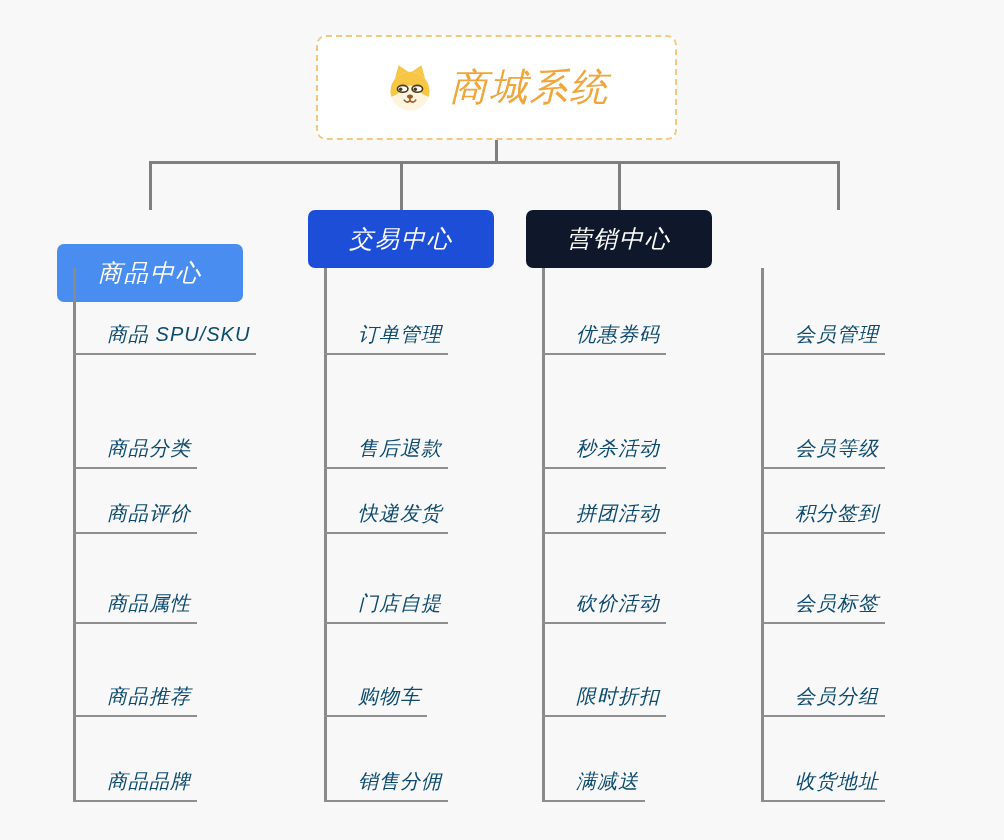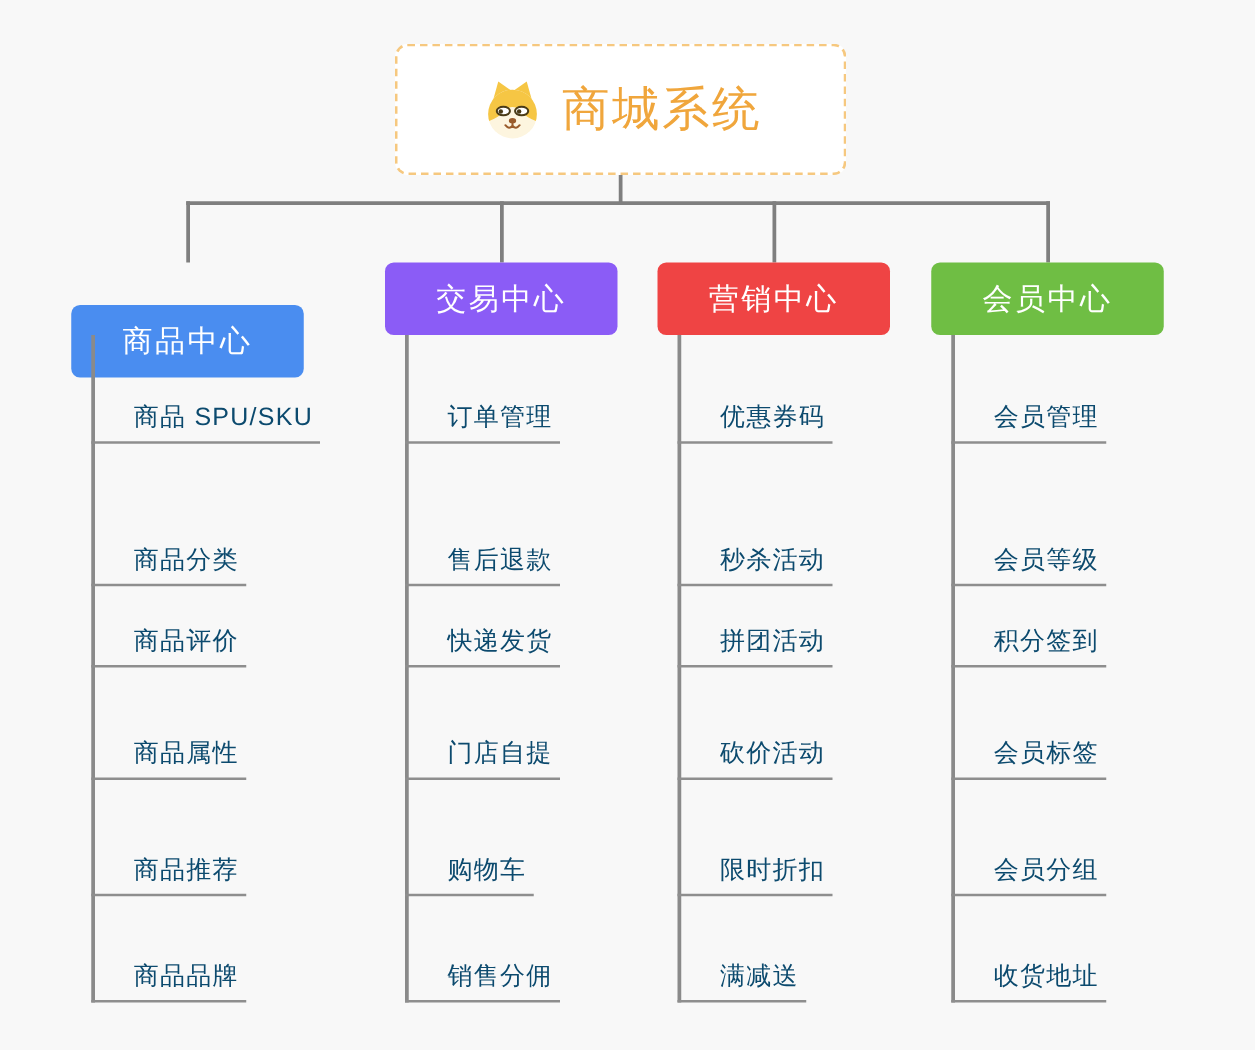--- a/index.html
+++ b/index.html
@@ -2,21 +2,21 @@
 <html><head>
 <meta charset="utf-8">
 <style>
   html,body{margin:0;padding:0;}
   body{
     width:1004px;height:840px;
     background:#f8f8f8;
     font-family:"Liberation Sans","DejaVu Sans",sans-serif;
     position:relative;overflow:hidden;
   }
-  .stage{position:absolute;inset:0;width:928px;height:840px;}
+  .stage{position:absolute;inset:0;width:928px;height:840px;font-style:italic;}
 
   
   .root-node{
     position:absolute;left:316px;top:35px;width:361px;height:105px;
     background:#ffffff;border:2px dashed #f6c87f;border-radius:10px;
     box-sizing:border-box;
     display:flex;align-items:center;justify-content:center;gap:14px;
   }
   .root-title{
     font-size:38px;color:#f0a63c;letter-spacing:2px;font-weight:400;
@@ -94,43 +94,42 @@
     <div class="spine"></div>
     <div class="leaf leaf-0">商品 SPU/SKU</div>
     <div class="leaf leaf-1">商品分类</div>
     <div class="leaf leaf-2">商品评价</div>
     <div class="leaf leaf-3">商品属性</div>
     <div class="leaf leaf-4">商品推荐</div>
     <div class="leaf leaf-5">商品品牌</div>
   </div>
 
   <div class="column col-1">
-    <div class="branch-header" style="background-color: #8b5cf6;">交易中心</div>
+    <div class="branch-header" style="background-color: #1d4ed8;">交易中心</div>
     <div class="spine"></div>
     <div class="leaf leaf-0">订单管理</div>
     <div class="leaf leaf-1">售后退款</div>
     <div class="leaf leaf-2">快递发货</div>
     <div class="leaf leaf-3">门店自提</div>
     <div class="leaf leaf-4">购物车</div>
     <div class="leaf leaf-5">销售分佣</div>
   </div>
 
   <div class="column col-2">
-    <div class="branch-header" style="background-color: #ef4444;">营销中心</div>
+    <div class="branch-header" style="background-color: #0f172a;">营销中心</div>
     <div class="spine"></div>
     <div class="leaf leaf-0">优惠券码</div>
     <div class="leaf leaf-1">秒杀活动</div>
     <div class="leaf leaf-2">拼团活动</div>
     <div class="leaf leaf-3">砍价活动</div>
     <div class="leaf leaf-4">限时折扣</div>
     <div class="leaf leaf-5">满减送</div>
   </div>
 
   <div class="column col-3">
-    <div class="branch-header" style="background-color: rgb(111, 190, 68);">会员中心</div>
     <div class="spine"></div>
     <div class="leaf leaf-0">会员管理</div>
     <div class="leaf leaf-1">会员等级</div>
     <div class="leaf leaf-2">积分签到</div>
     <div class="leaf leaf-3">会员标签</div>
     <div class="leaf leaf-4">会员分组</div>
     <div class="leaf leaf-5">收货地址</div>
   </div>
 
 </div>

